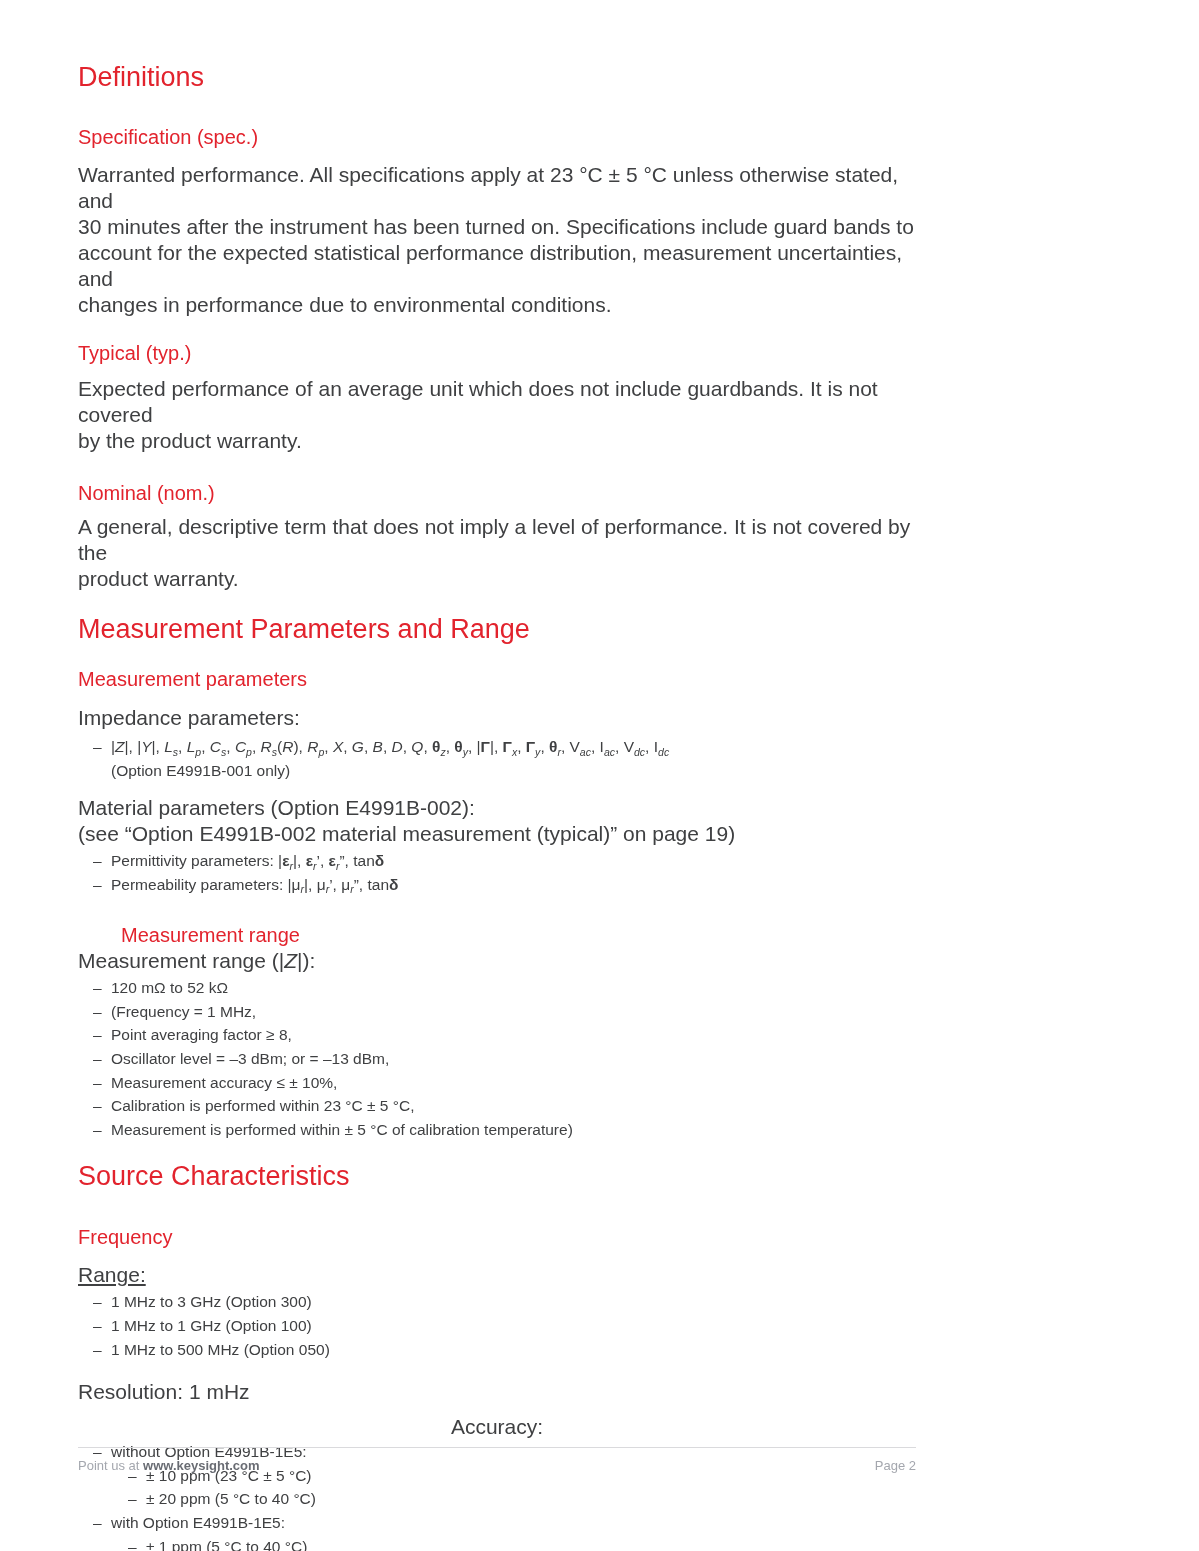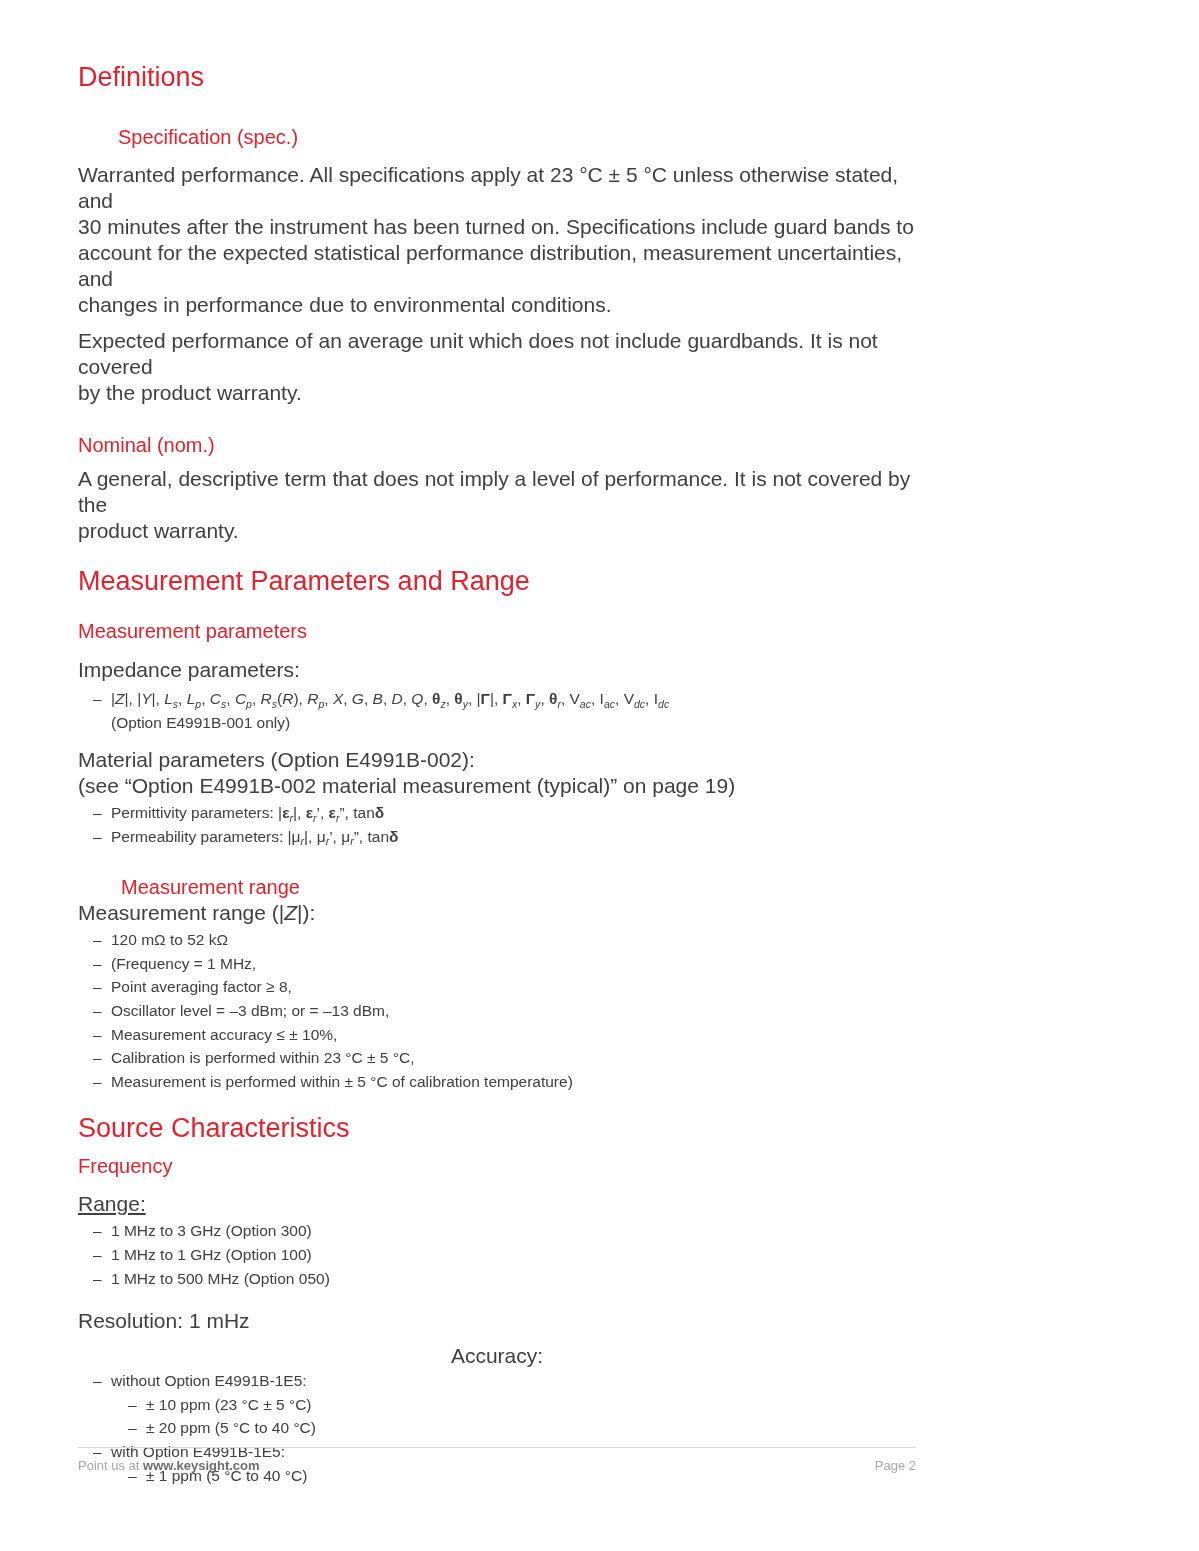--- a/index.html
+++ b/index.html
@@ -23,37 +23,37 @@
   .li{display:flex;}
   .li .m{flex:none;width:18px;}
   .li .t{flex:1;}
   .sublist{margin-left:35px;}
   .optline{display:block;}
   sub{font-size:68%;line-height:0;position:relative;vertical-align:baseline;top:0.35em;}
   i{font-style:italic;}
   b{font-weight:700;}
   
   .mt-h1-def{margin-top:60px;}
-  .mt-h2-spec{margin-top:30px;margin-left:40px;}
+  .mt-h2-spec{margin-top:30px;}
   .mt-p-spec{margin-top:12px;}
   .mt-h2-typ{margin-top:22px;}
   .mt-p-typ{margin-top:10px;}
   .mt-h2-nom{margin-top:26px;}
   .mt-p-nom{margin-top:8px;}
   .mt-h1-meas{margin-top:20px;}
   .mt-h2-mp{margin-top:20px;}
   .mt-p-imp{margin-top:13px;}
   .mt-ul-imp{margin-top:4px;line-height:24px;}
   .mt-p-mat{margin-top:12px;}
   .mt-ul-mat{margin-top:2px;}
   .mt-h2-mr{margin-top:26px;margin-left:43px;}
   .mt-p-mrl{}
   .mt-ul-mr{margin-top:2px;}
   .mt-h1-src{margin-top:18px;}
-  .mt-h2-freq{margin-top:8px;}
+  .mt-h2-freq{margin-top:31px;}
   .mt-p-range{margin-top:12px;text-decoration:underline;}
   .mt-ul-range{margin-top:2px;}
   .mt-p-res{margin-top:18px;}
   .mt-p-acc{margin-top:9px;text-align:center;}
   .footer-wrap{position:absolute;left:78px;right:78px;top:1447px;}
   .footer-rule{border:0;border-top:1px solid var(--rule);margin:0;}
   .footer-row{
     display:flex;justify-content:space-between;align-items:baseline;
     margin-top:10px;font-size:13px;color:var(--gray-light);
   }
@@ -68,20 +68,21 @@
   <div class="content">
 
     <h1 class="mt-h1-def">Definitions</h1>
 
     <h2 class="mt-h2-spec">Specification (spec.)</h2>
     <p class="mt-p-spec">Warranted performance. All specifications apply at 23 °C ± 5 °C unless otherwise stated, and
 30 minutes after the instrument has been turned on. Specifications include guard bands to
 account for the expected statistical performance distribution, measurement uncertainties, and
 changes in performance due to environmental conditions.</p>
 
+    <h2 class="mt-h2-typ">Typical (typ.)</h2>
     <p class="mt-p-typ">Expected performance of an average unit which does not include guardbands. It is not covered
 by the product warranty.</p>
 
     <h2 class="mt-h2-nom">Nominal (nom.)</h2>
     <p class="mt-p-nom">A general, descriptive term that does not imply a level of performance. It is not covered by the
 product warranty.</p>
 
     <h1 class="mt-h1-meas">Measurement Parameters and Range</h1>
 
     <h2 class="mt-h2-mp">Measurement parameters</h2>

